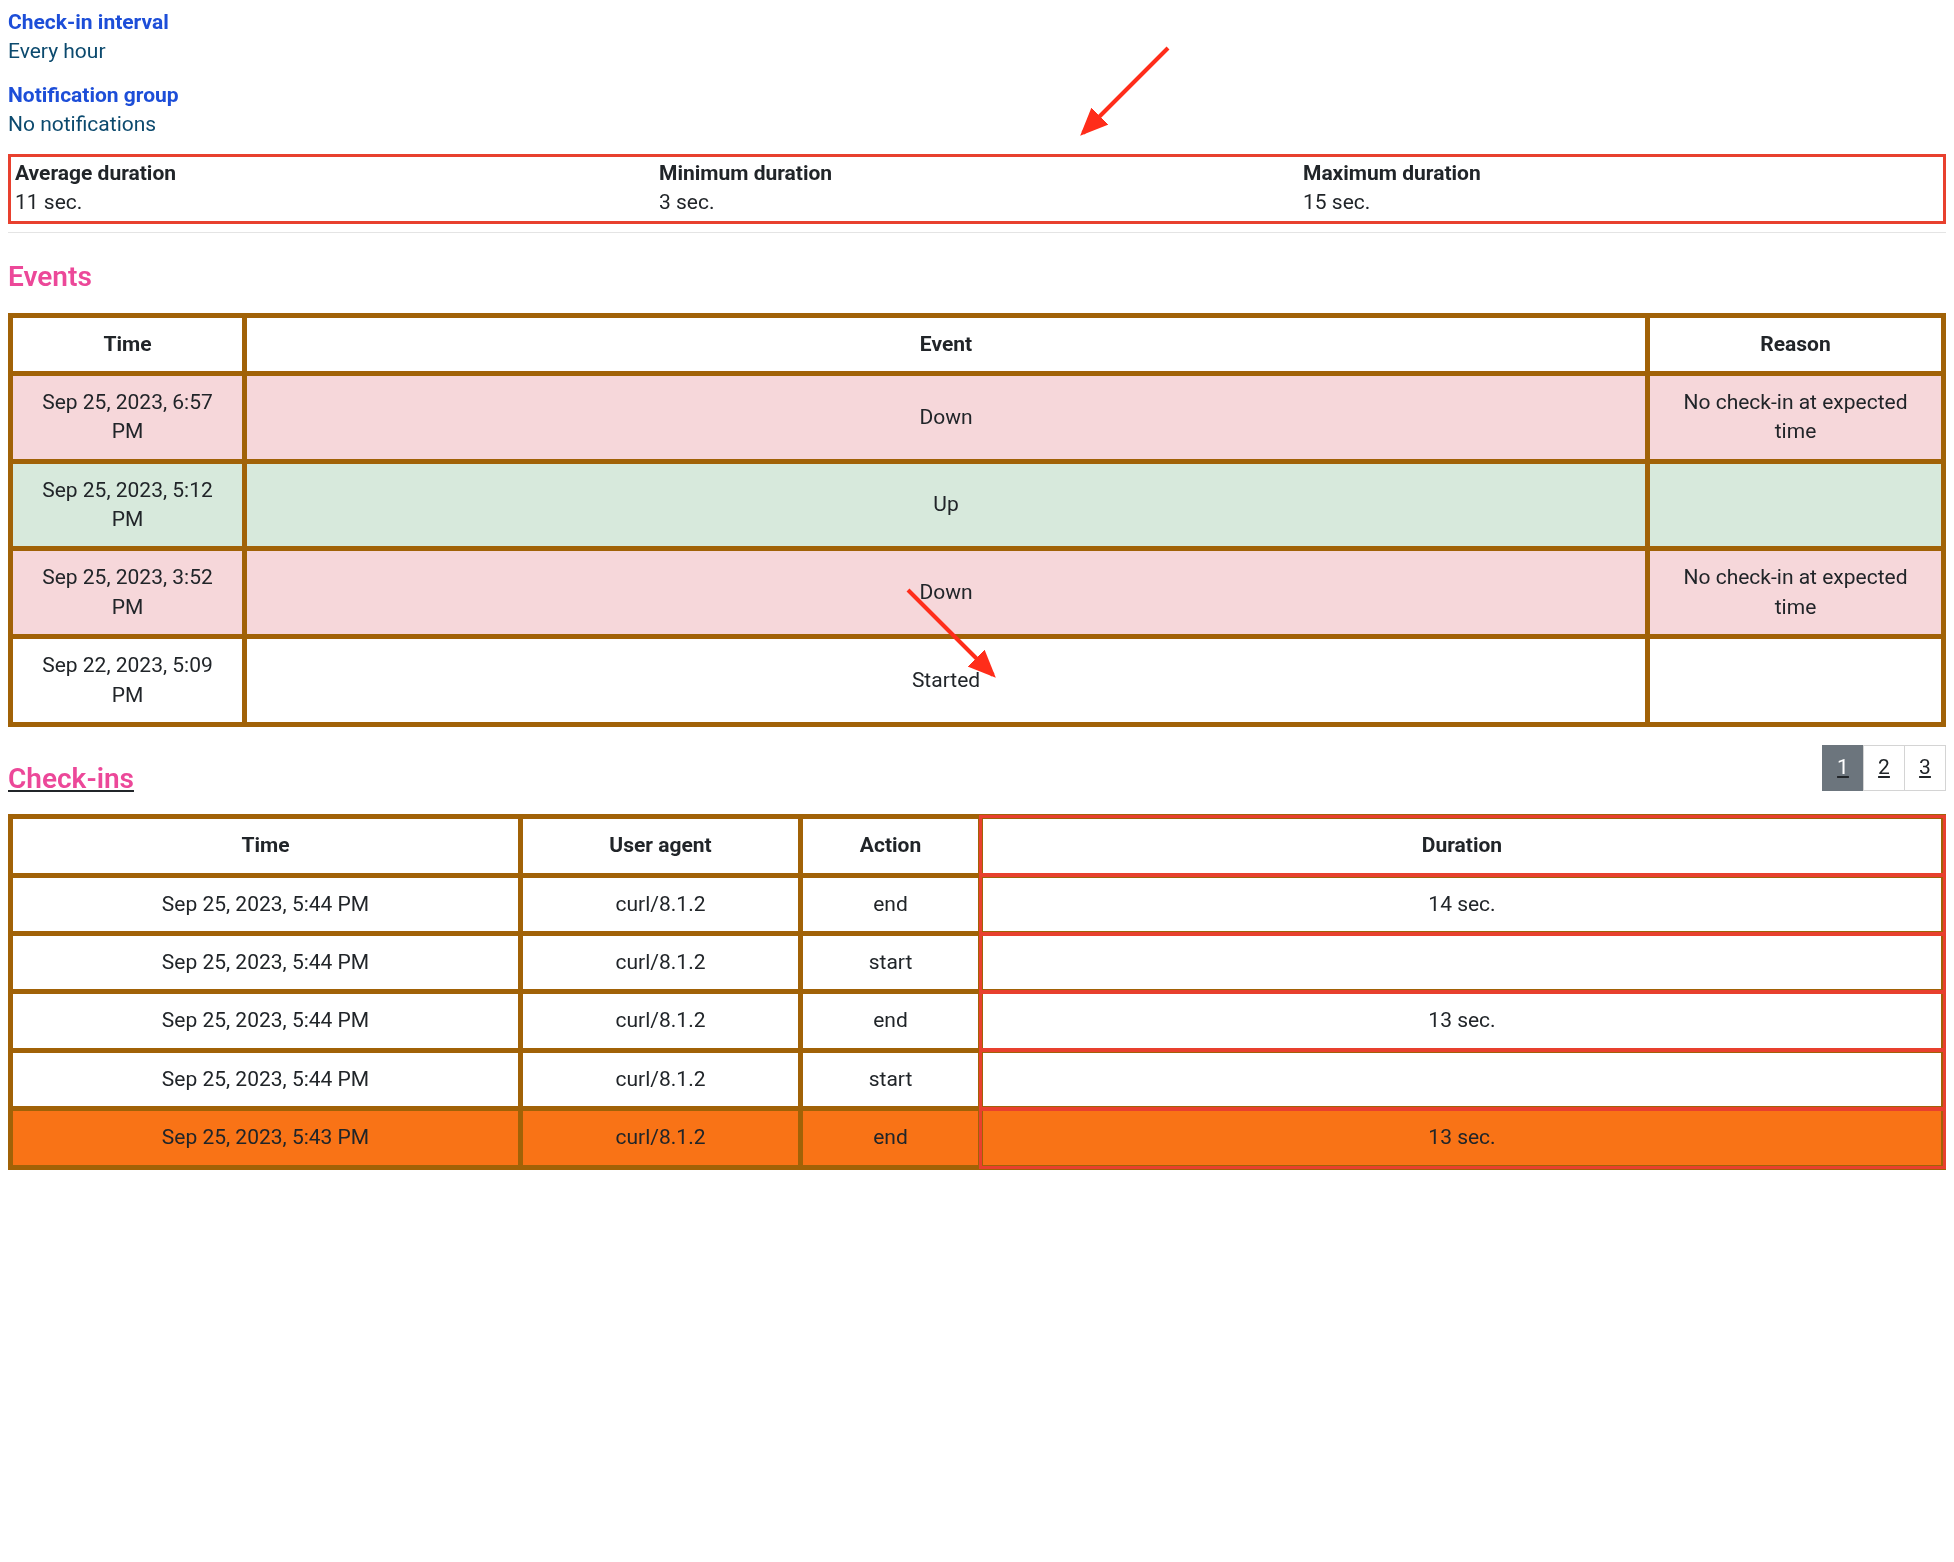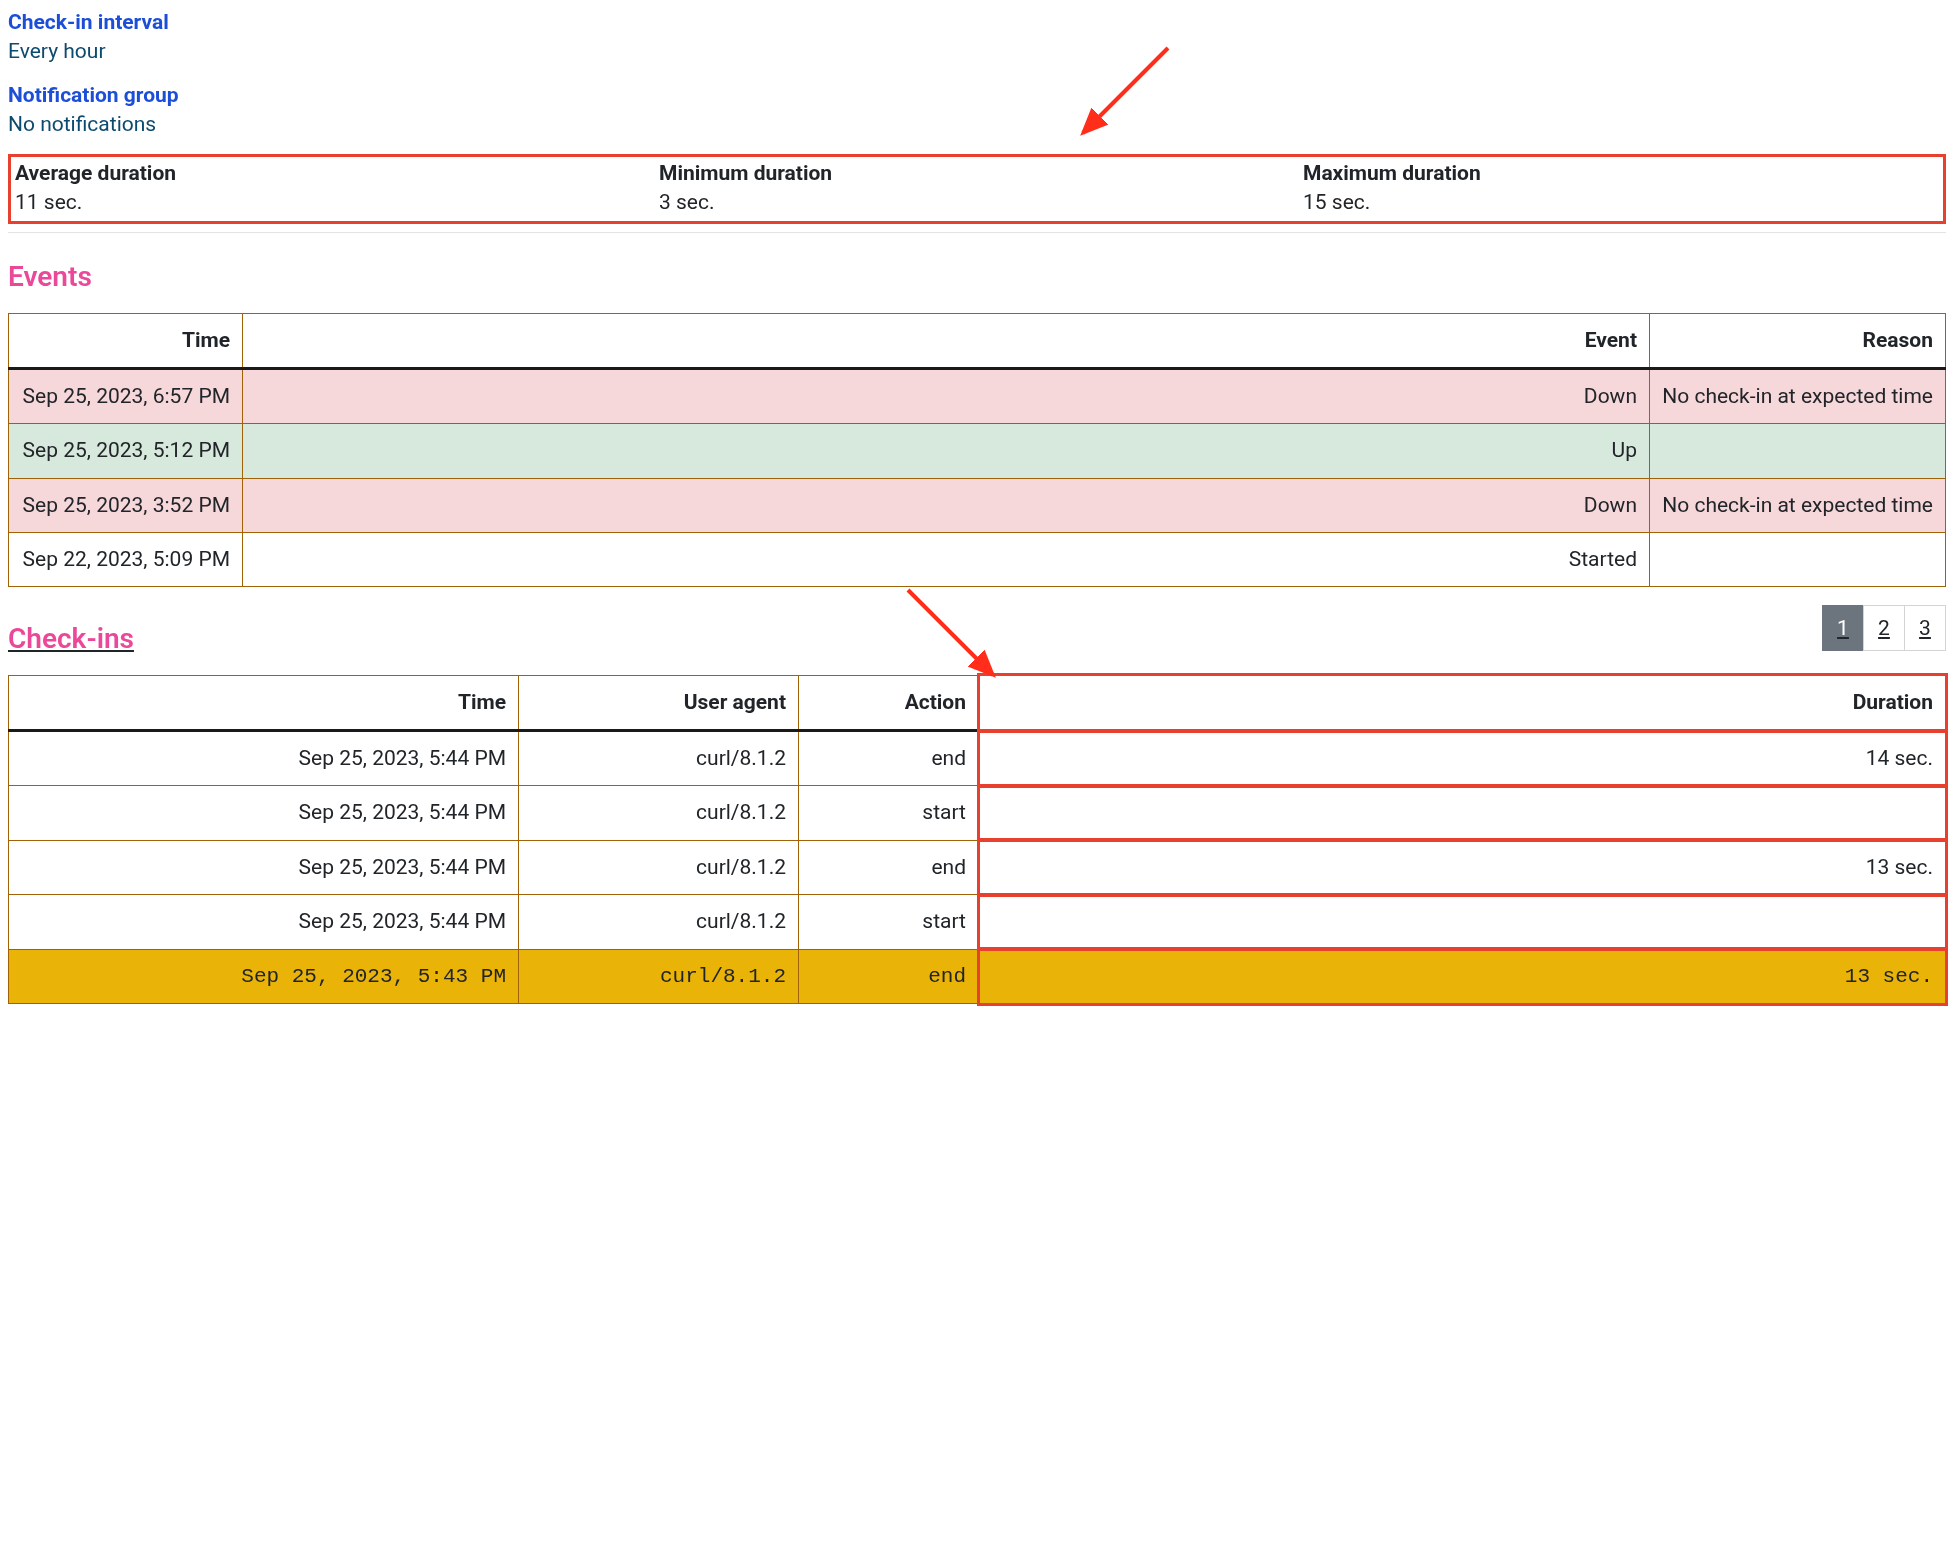--- a/index.html
+++ b/index.html
@@ -41,23 +41,23 @@
       margin: 24px 0 16px 0;
       color: #ec4899;
     }
 
     table {
       width: 100%;
       border-collapse: collapse;
       font-size: 21px;
     }
     table th, table td {
-      text-align: right;
+      text-align: center;
       padding: 12px 12px;
-      border: 1px solid #a16207;
+      border: 5px solid #a16207;
     }
     table th {
       font-weight: 700;
       border-bottom: 3px solid #1a1a1a;
       background: #fff;
     }
     .events-table .time-col { width: 234px; }
     .events-table .reason-col { width: 296px; }
     .row-down { background: #f6d7da; }
     .row-up   { background: #d7e9dc; }
@@ -89,21 +89,21 @@
     .pager .page.active {
       background: #6c757d;
       color: #fff;
       border-color: #6c757d;
     }
     .pager .page + .page { margin-left: -1px; }
 
     .checkins-table .time-col2 { width: 510px; }
     .checkins-table .ua-col { width: 280px; }
     .checkins-table .action-col { width: 180px; }
-    .checkins-table .row-alt { background: #eab308; font-family: Liberation Mono, monospace; }
+    .checkins-table .row-alt { background: #f97316; }
 
     .highlight-col-outline {
       outline: 3px solid #e8402e;
       outline-offset: -1px;
     }
     .page-wrap { position: relative; }
 
     svg.arrow-svg { position: absolute; }
   </style>
 </head>

